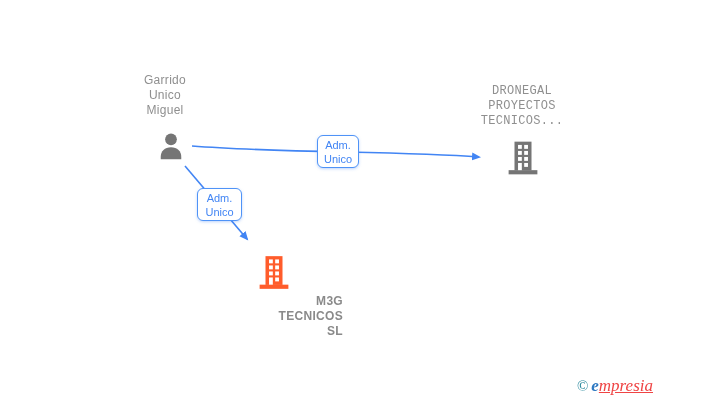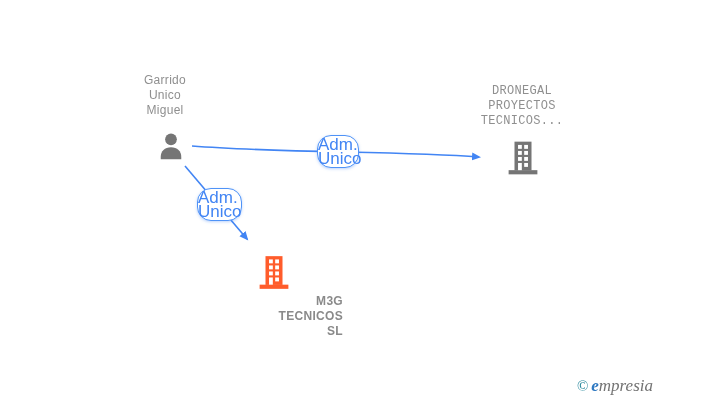--- a/index.html
+++ b/index.html
@@ -22,41 +22,41 @@
     z-index:2;
     cursor:default;
   }
   .node-label.bold{font-weight:bold;color:#8a8a8a;text-align:right;}
   .node-icon{position:absolute;z-index:2;cursor:pointer;}
   .edge-label{
     position:absolute;
     z-index:3;
     background:#ffffff;
     border:1.5px solid #4f93f7;
-    border-radius:14px;
+    border-radius:6px;
     box-shadow:0 1px 3px rgba(66,133,244,0.35);
     color:#4285f4;
-    font-size:17px;
+    font-size:11px;
     line-height:14px;
-    text-align:left;
+    text-align:center;
     padding-top:2px;
     box-sizing:border-box;
   }
   .watermark{
     position:absolute;
     right:3px;bottom:4px;
     z-index:4;
     font-family:"Liberation Serif", serif;
     font-style:italic;
     font-size:17px;
     white-space:nowrap;
   }
   .watermark .copy{color:#2c8a9e;font-size:15px;font-style:normal;margin-right:3px;}
   .watermark .brand-initial{color:#2f79c2;font-weight:bold;}
-  .watermark .brand-rest{color:#737373;}
+  .watermark .brand-rest{color:#ef4444;text-decoration:underline;}
 </style>
 </head>
 <body>
 
 <div class="canvas">
 
   <svg class="edges" width="728" height="400" viewBox="0 0 728 400">
     <defs>
       <marker id="arrow" markerUnits="userSpaceOnUse" markerWidth="10" markerHeight="9" refX="7" refY="4" orient="auto">
         <path d="M0,0 L9,4 L0,8 Z" fill="#4285f4"></path>

